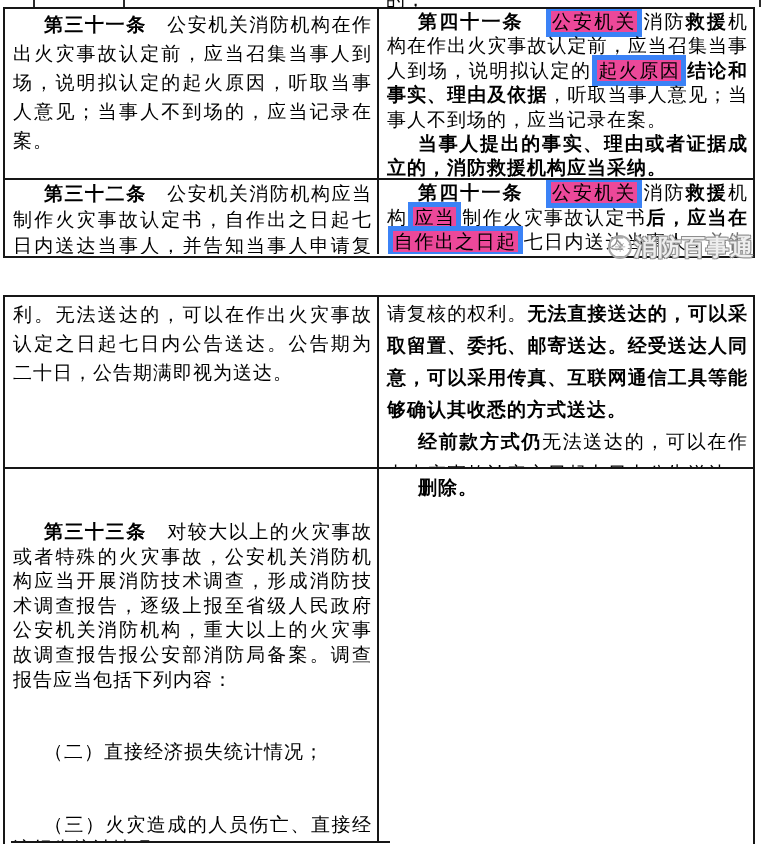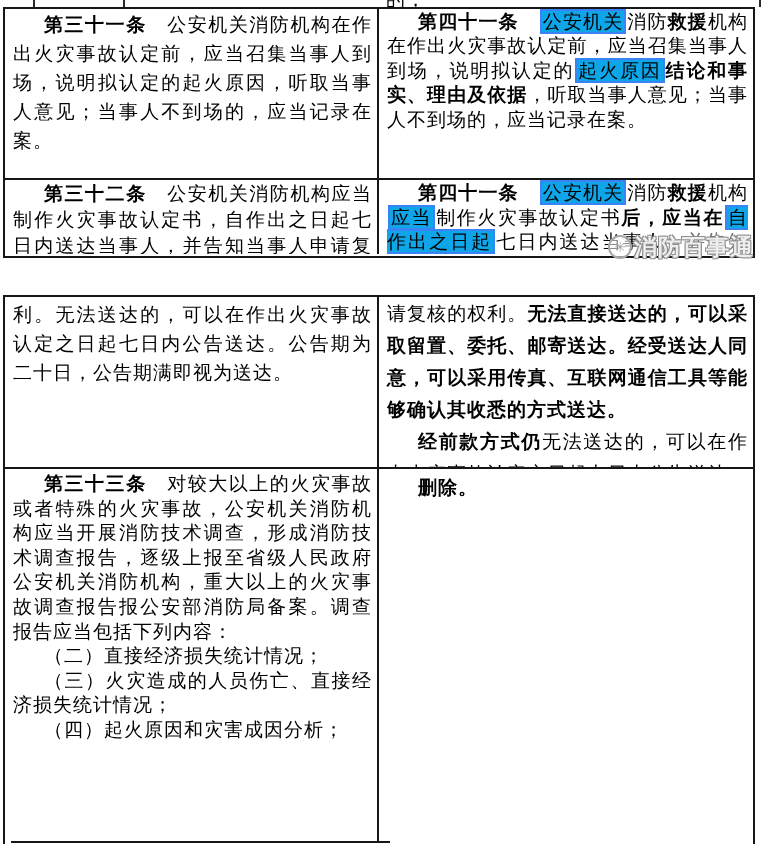--- a/index.html
+++ b/index.html
@@ -24,25 +24,25 @@
   .cell.left{width:374px;border-right:2px solid #161616;}
   .cell.right{flex:1;}
   p.para{margin:0;text-align:justify;font-size:19px;letter-spacing:1px;}
   p.para.indent{text-indent:31px;}
   
   .lh-29 p.para{line-height:29px;}
   .lh-244 p.para{line-height:24.4px;}
   .lh-245 p.para{line-height:24.5px;}
   .lh-26 p.para{line-height:26px;}
   .lh-286 p.para{line-height:32px;}
-  .lh-246 p.para{line-height:24.6px;}
+  .lh-246 p.para{line-height:24.6px;margin-top:48px;}
   .pt3{padding-top:3px;}
   span.b{font-weight:bold;font-family:"Liberation Sans","DejaVu Sans",sans-serif;}
   span.box{
-    background:#0ea5e9;border:2px solid #3b82f6;padding:0 1px;margin:0 1px;
+    background:#ec4899;border:5px solid #3b82f6;padding:0 1px;margin:0 1px;
   }
   span.dim{color:#6f6f6f;}
   
   .watermark{
     position:absolute;left:608px;top:231px;width:158px;height:32px;
     display:flex;align-items:center;gap:2px;z-index:5;pointer-events:none;
   }
   .wm-logo{
     width:20px;height:20px;border:2px solid #a8a8a8;border-radius:50%;
     color:#a8a8a8;font-size:14px;line-height:20px;text-align:center;flex:0 0 auto;
@@ -73,20 +73,21 @@
 <div class="top-tick" id="tick2"></div>
 <div class="top-tick" id="tick3"></div>
 
 <div class="cmp-table" id="table1">
   <div class="t-row" id="t1r1">
     <div class="cell left lh-29">
         <p class="para indent"><span class="b ">第三十一条</span><span class="">　公安机关消防机构在作出火灾事故认定前，应当召集当事人到场，说明拟认定的起火原因，听取当事人意见；当事人不到场的，应当记录在案。</span></p>
       </div>
     <div class="cell right lh-244">
         <p class="para indent"><span class="b ">第四十一条</span><span class="">　</span><span class="box ">公安机关</span><span class="">消防</span><span class="b ">救援</span><span class="">机构在作出火灾事故认定前，应当召集当事人到场，说明拟认定的</span><span class="box ">起火原因</span><span class="b ">结论和事实、理由及依据</span><span class="">，听取当事人意见；当事人不到场的，应当记录在案。</span></p>
+        <p class="para indent"><span class="b ">当事人提出的事实、理由或者证据成立的，消防救援机构应当采纳。</span></p>
       </div>
   </div>
   <div class="t-row last" id="t1r2">
     <div class="cell left lh-26">
         <p class="para indent"><span class="b ">第三十二条</span><span class="">　公安机关消防机构应当制作火灾事故认定书，自作出之日起七日内送达当事人，并告知当事人申请复核的权</span></p>
       </div>
     <div class="cell right lh-245">
         <p class="para indent"><span class="b ">第四十一条</span><span class="">　</span><span class="box ">公安机关</span><span class="">消防</span><span class="b ">救援</span><span class="">机构</span><span class="box ">应当</span><span class="">制作火灾事故认定书</span><span class="b ">后，应当在</span><span class="box ">自作出之日起</span><span class="">七日内送达当事人，</span><span class="dim ">并告知当事人申</span></p>
       </div>
   </div>

